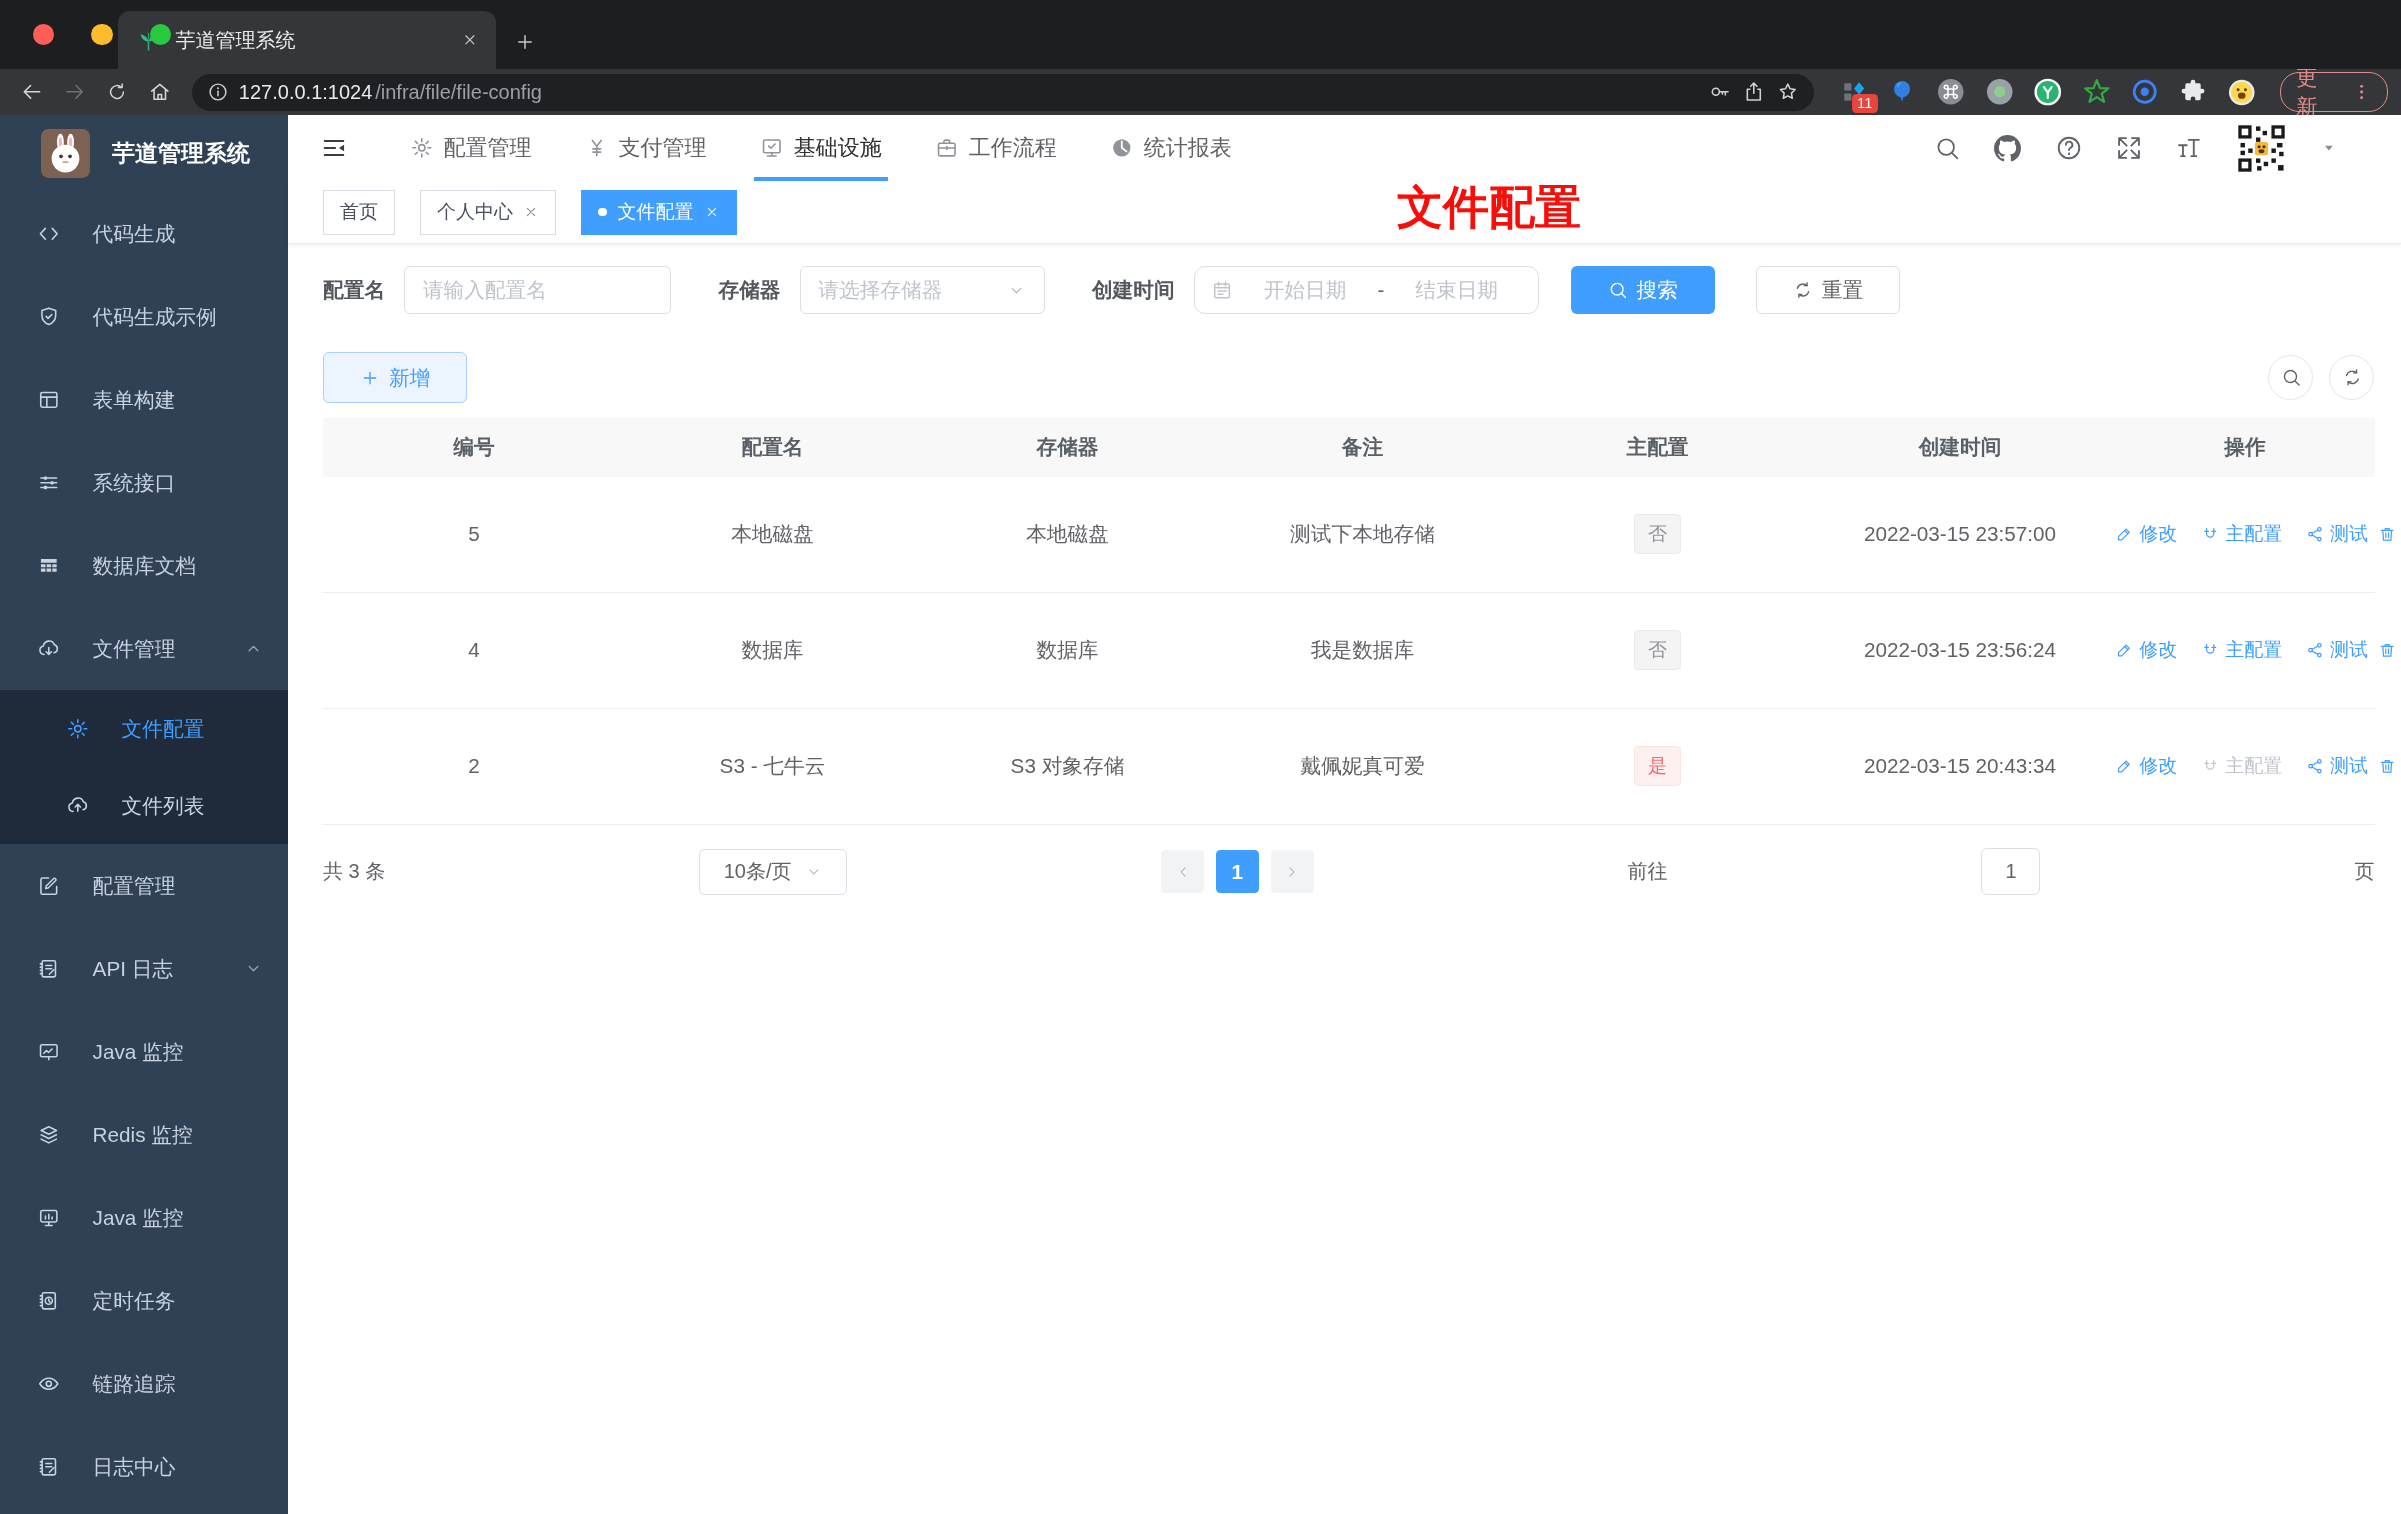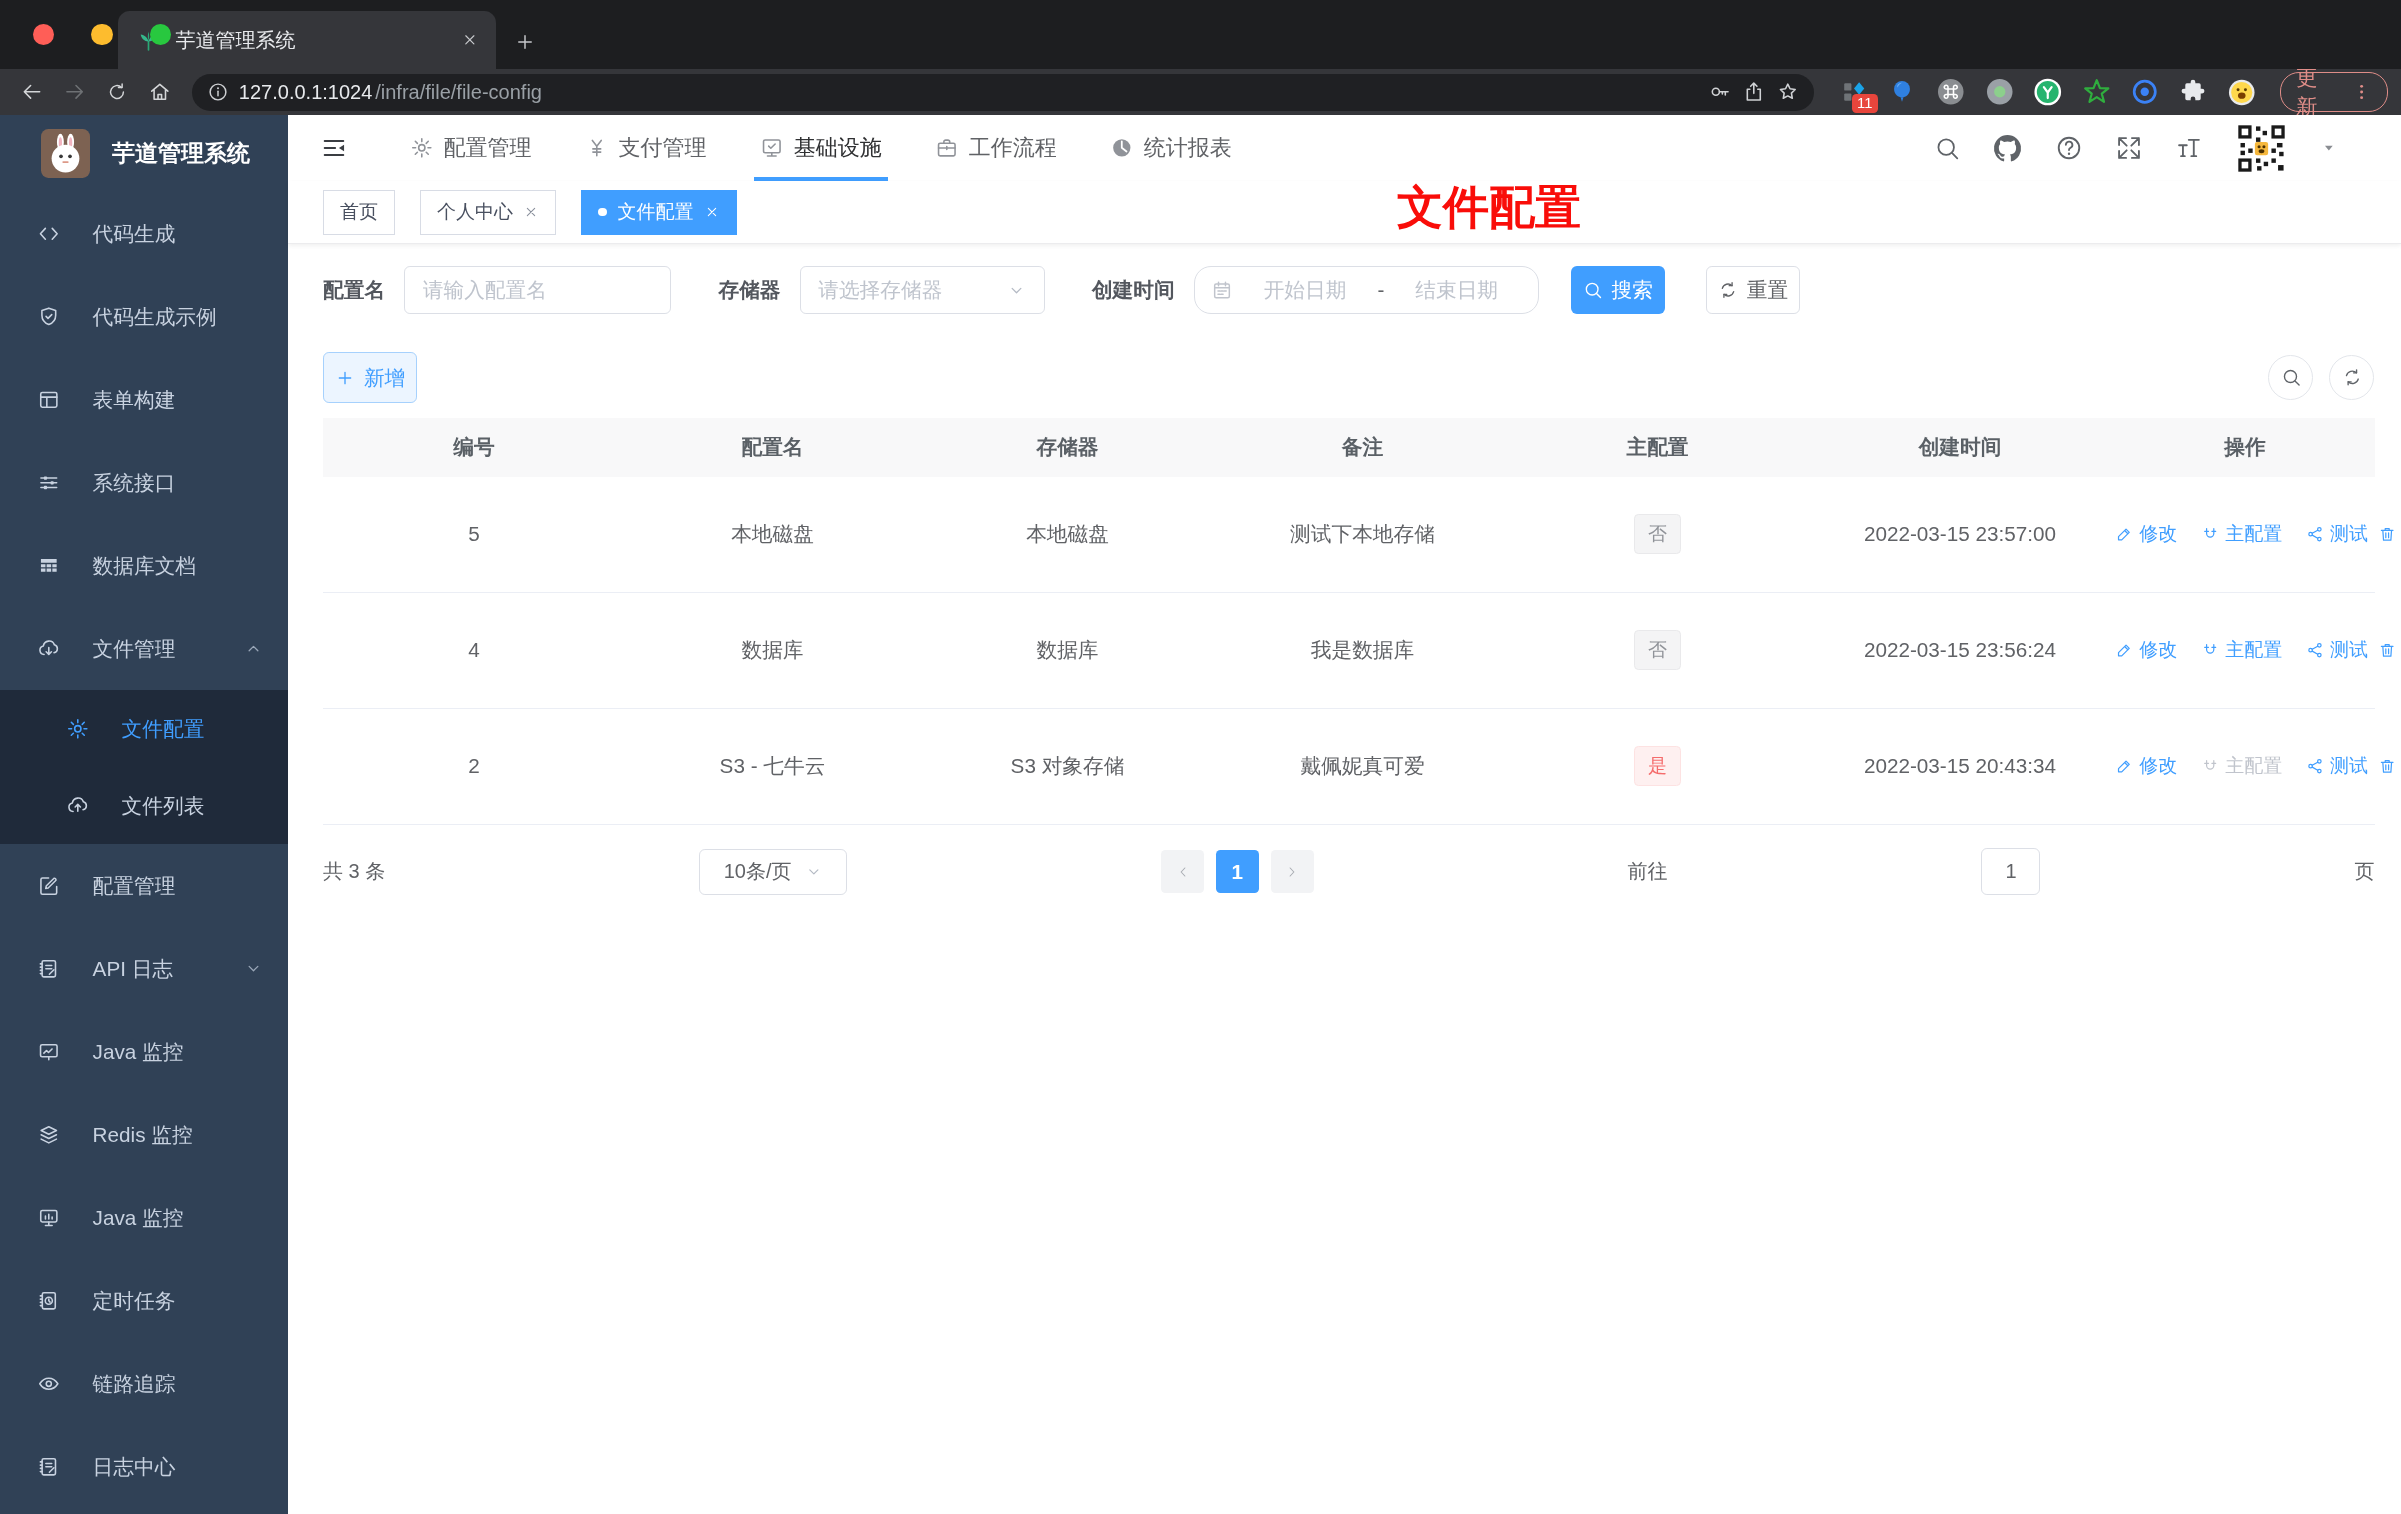--- a/index.html
+++ b/index.html
@@ -70,26 +70,26 @@
   .content{flex:1;padding:22px 26.6px 0 35px;overflow:hidden}
   .filters{display:flex;align-items:center}
   .f-label{font-size:20.7px;font-weight:bold;color:#53575e;margin-right:19px;white-space:nowrap}
   .f-input{width:230px;height:46px;border:0.7px solid #dcdfe6;border-radius:5.9px;padding:0 17.7px;font-size:20.7px;
            color:#606266;outline:none;font-family:inherit}
   .f-input::placeholder{color:#bfc4cd}
   .f-sel{width:208px;height:46px;border:0.7px solid #dcdfe6;border-radius:5.9px;padding:0 17.7px;display:flex;
          align-items:center;color:#bfc4cd;font-size:20.7px;cursor:pointer}
   .f-sel .ph{flex:1}
   .f-sel .caret{width:19px;height:19px;color:#b4bac4}
-  .f-date{width:311px;height:46px;border:0.7px solid #dcdfe6;border-radius:17px;display:flex;align-items:center;
+  .f-date{width:311px;height:46px;border:0.7px solid #dcdfe6;border-radius:11px;display:flex;align-items:center;
           padding:0 16px;gap:7.4px;font-size:20.7px;color:#bfc4cd;cursor:text}
   .f-date .cal{width:22px;height:22px;color:#c0c4cc;flex:none}
   .f-date .d{flex:1;text-align:center}
   .gap{width:47px;flex:none}
-  .btn{height:46px;border-radius:5.9px;display:flex;align-items:center;gap:8.9px;font-size:20.7px;padding:0 11px;
+  .btn{height:46px;border-radius:5.9px;display:flex;align-items:center;gap:8.9px;font-size:20.7px;padding:0 36px;
        cursor:pointer;border:0.7px solid transparent;white-space:nowrap}
   .btn .bic{width:20px;height:20px}
   .btn-primary{background:#409eff;color:#fff}
   .btn-plain{background:#fff;border-color:#dcdfe6;color:#606266}
   .btn-addplain{background:#ecf5ff;border-color:#a6d1fd;color:#409eff;height:49px}
   .tools{display:flex;align-items:center;margin-top:38px}
   .tools .right{margin-left:auto;display:flex;gap:16px}
   .circlebtn{width:43px;height:43px;border-radius:50%;border:0.7px solid #e3e6eb;display:flex;align-items:center;
              justify-content:center;color:#5f6368;cursor:pointer;background:#fff}
   .circlebtn .bic{width:20.7px;height:20.7px}

